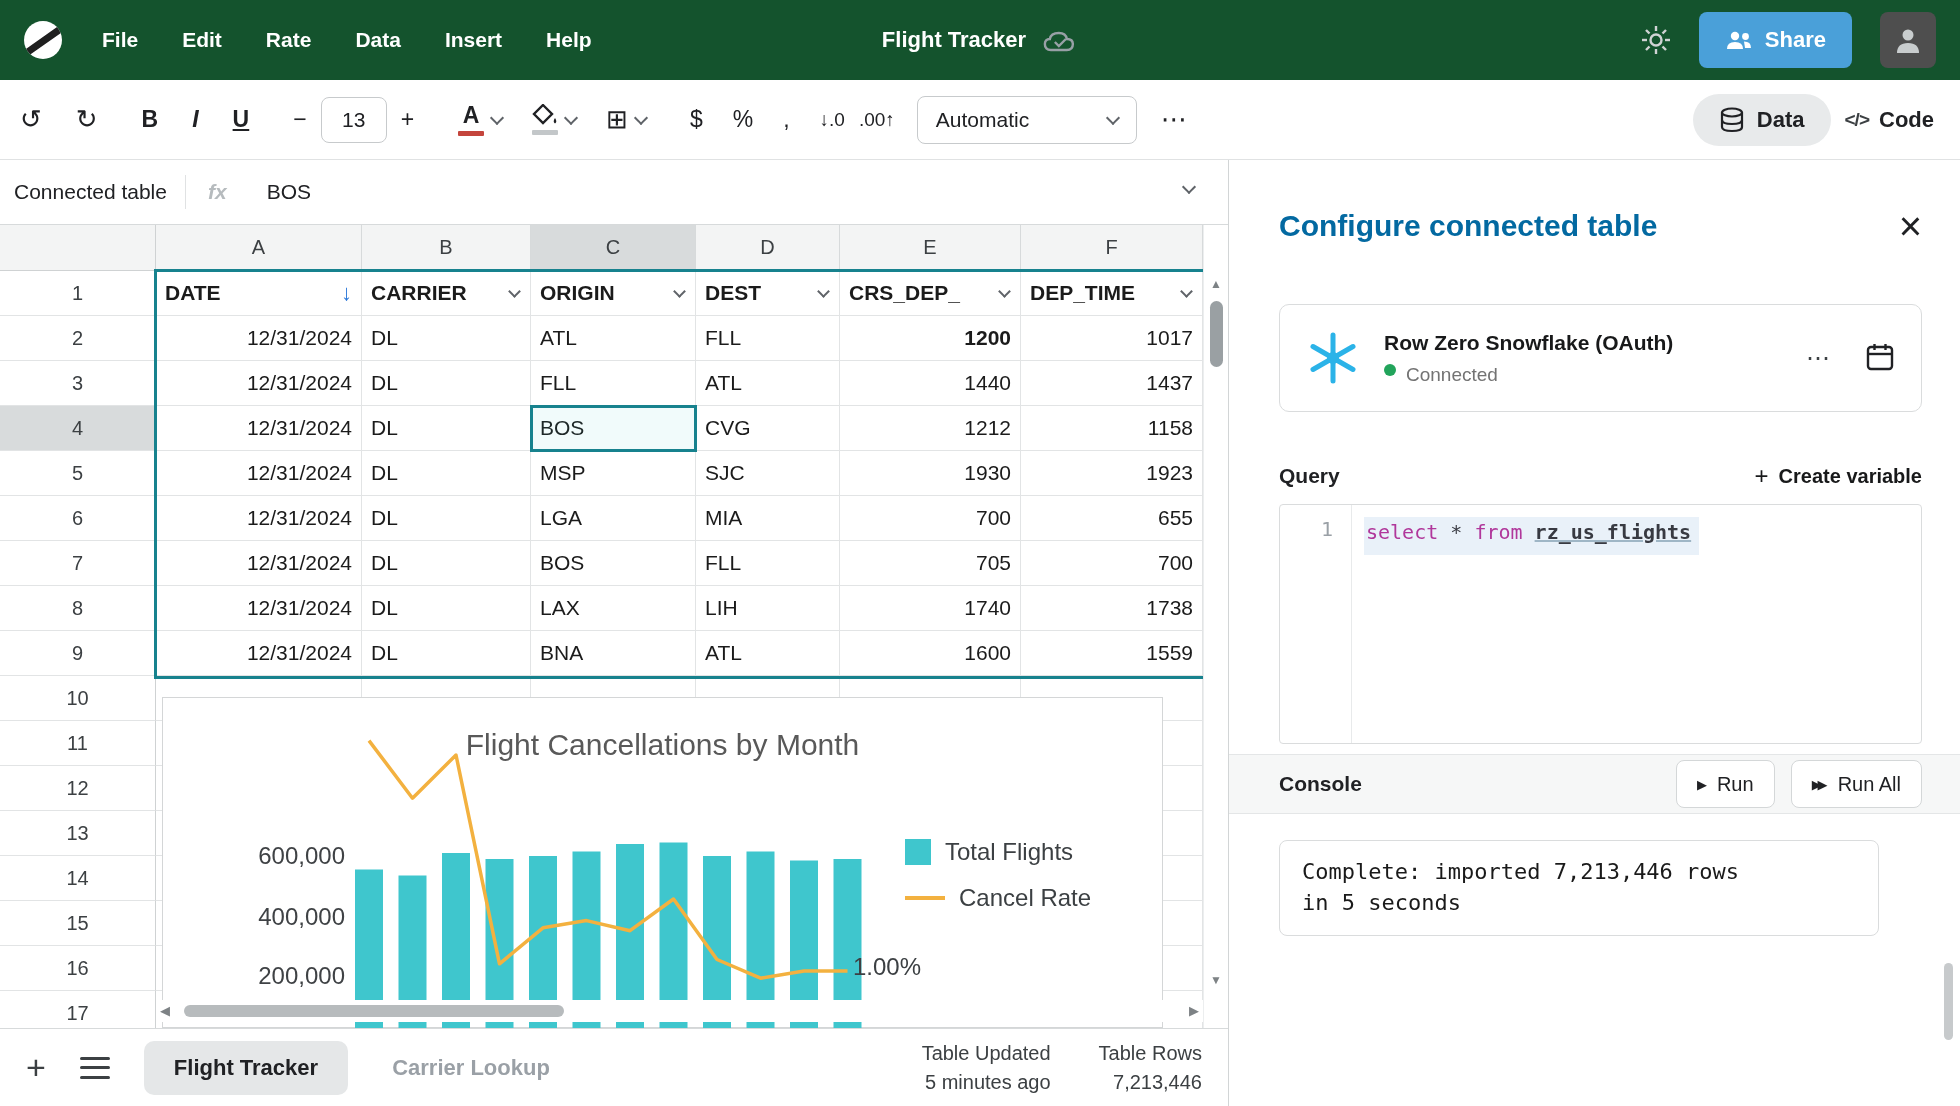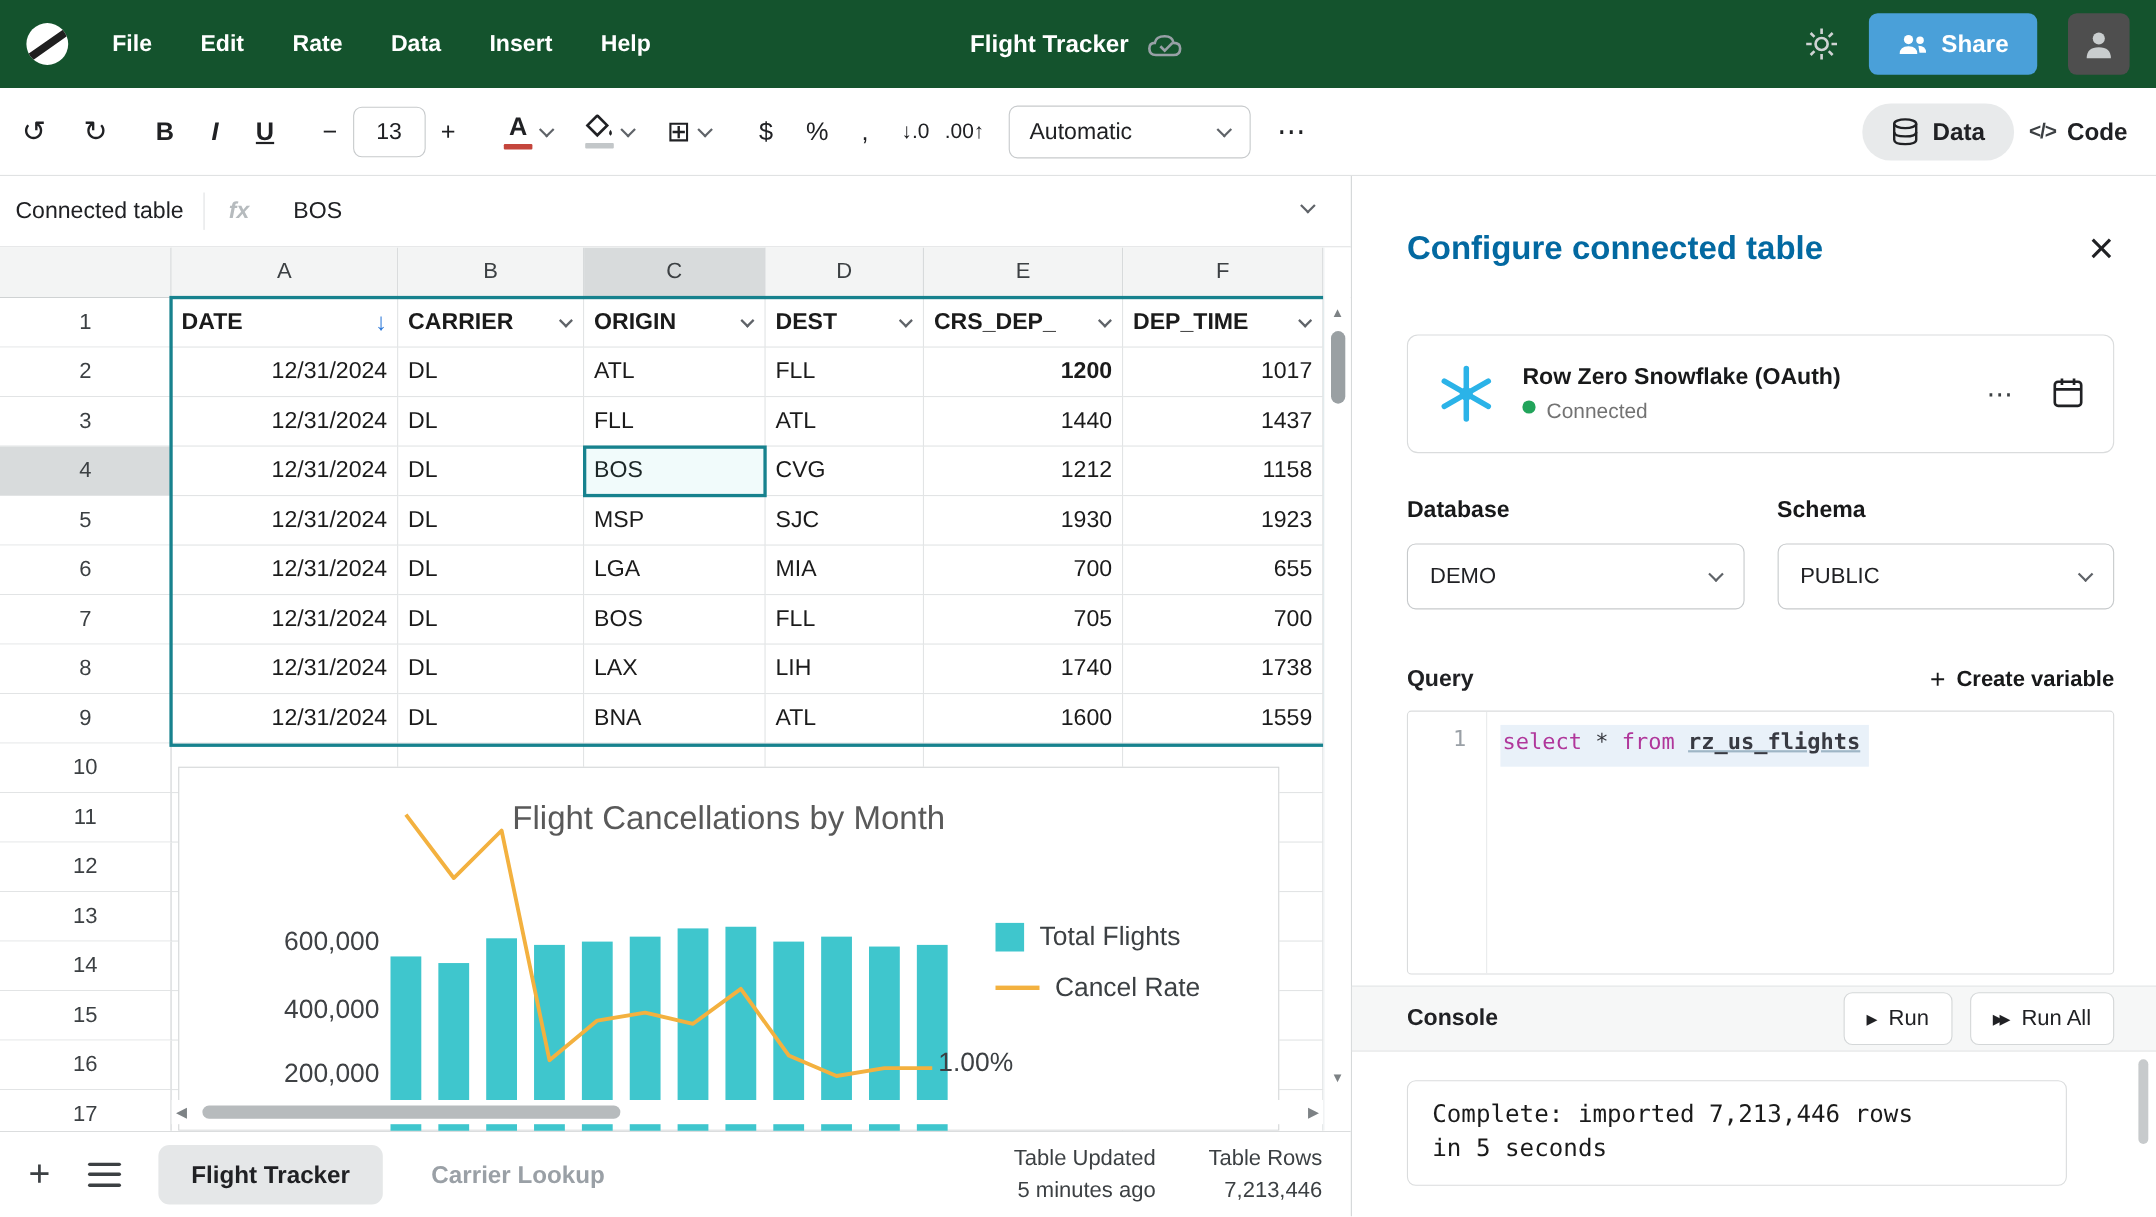--- a/index.html
+++ b/index.html
@@ -530,36 +530,20 @@
           <svg width="30" height="30" viewBox="0 0 30 30">
             <rect x="3" y="5" width="24" height="22" rx="3" fill="none" stroke="#202124" stroke-width="2.4"></rect>
             <line x1="3" y1="12" x2="27" y2="12" stroke="#202124" stroke-width="2.4"></line>
             <line x1="9.5" y1="2" x2="9.5" y2="8" stroke="#202124" stroke-width="2.4"></line>
             <line x1="20.5" y1="2" x2="20.5" y2="8" stroke="#202124" stroke-width="2.4"></line>
           </svg>
         </button>
       </div>
     </div>
 
-    <div class="fields">
-      <div class="field">
-        <span class="flabel">Database</span>
-        <div class="select">
-          <span>DEMO</span>
-          <span class="chev"></span>
-        </div>
-      </div>
-      <div class="field">
-        <span class="flabel">Schema</span>
-        <div class="select">
-          <span>PUBLIC</span>
-          <span class="chev"></span>
-        </div>
-      </div>
-    </div>
 
     <div class="query-row">
       <span class="query-label">Query</span>
       <button class="create-var">
         <span class="plus-glyph">+</span>
         <span>Create variable</span>
       </button>
     </div>
 
     <div class="code-editor">

